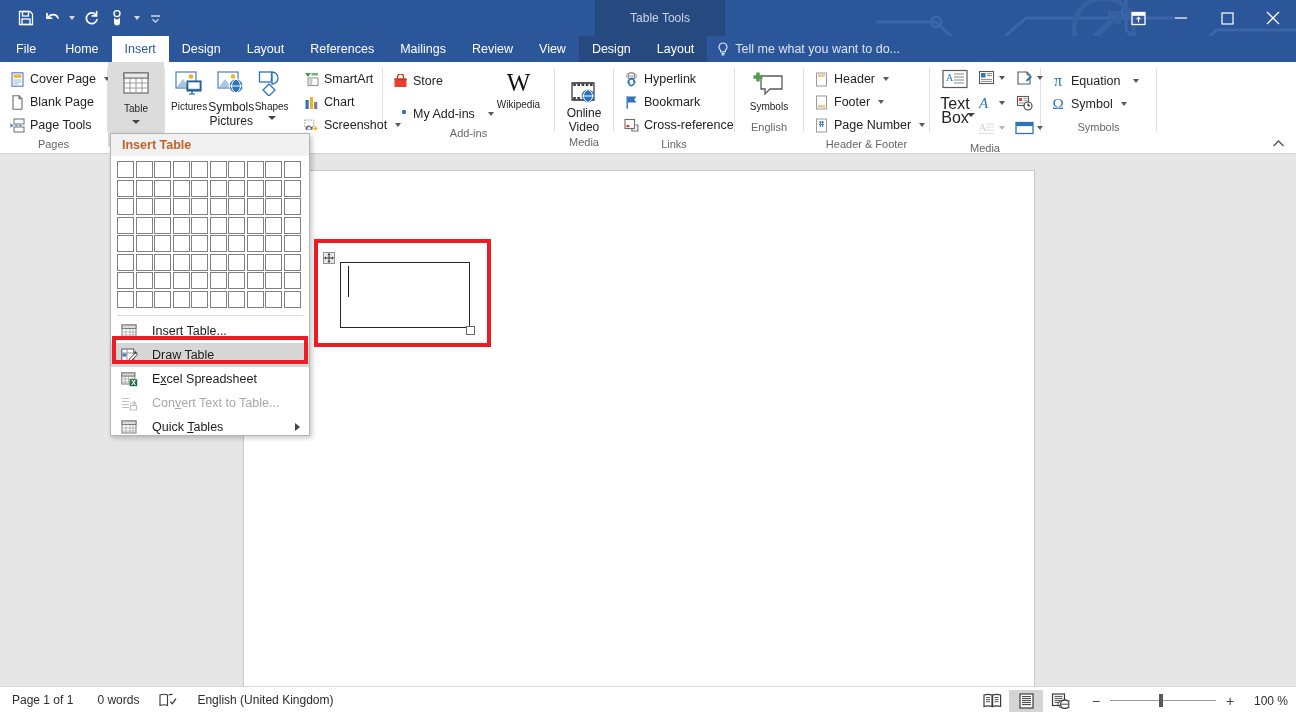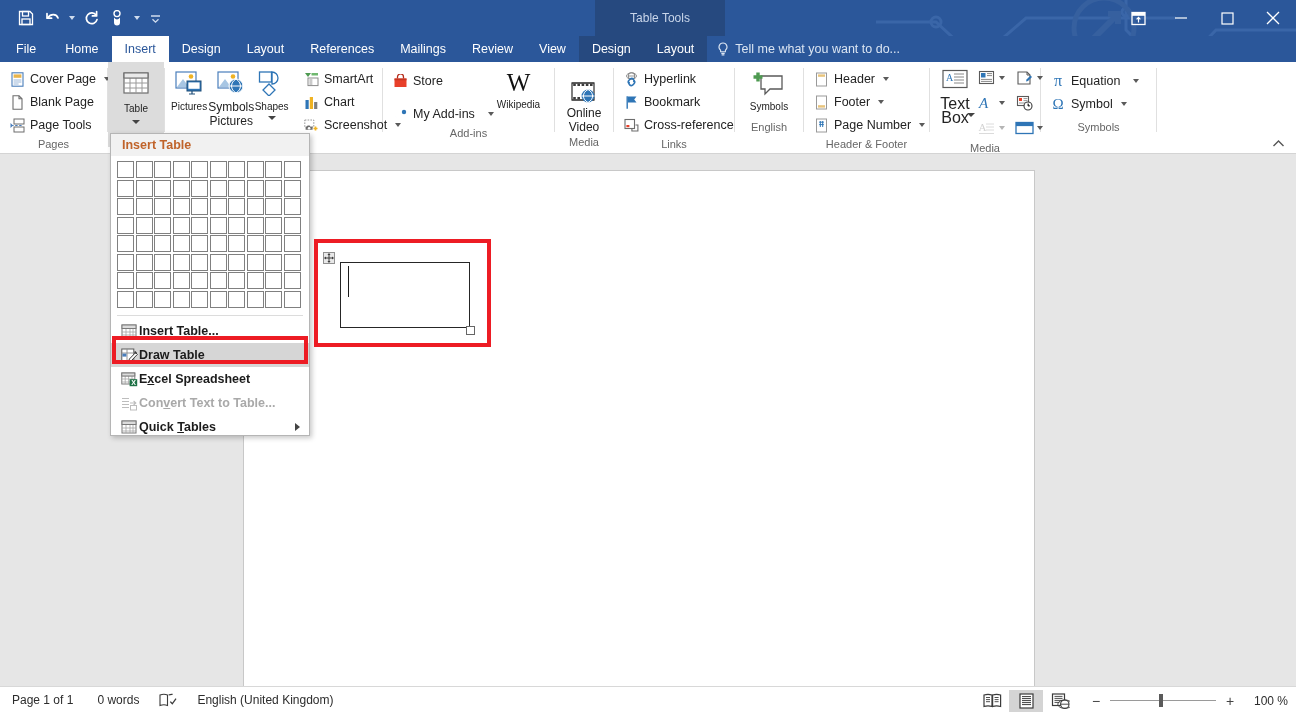--- a/index.html
+++ b/index.html
@@ -112,21 +112,21 @@
   .tbl-menu-hdr { height: 22px; line-height: 22px; padding-left: 11px;
     background: #f1f1f1; font-size: 12.5px; color: #c0632a; font-weight: bold; }
   .grid-wrap { padding: 5px 6px 4px 6px; }
   .grid-row { display: flex; gap: 1.5px; margin-bottom: 1.5px; }
   .grid-cell { width: 17px; height: 17px; border: 1px solid #808080; background: #fff; }
   .menu-sep { height: 1px; background: #dcdcdc; margin: 2px 6px 3px 6px; }
   .menu-item { position: relative; display: flex; align-items: center;
     height: 24px; padding-left: 8px; font-size: 12.5px; color: #1c1c1c; }
   .menu-item .mi-ico { width: 20px; height: 18px; display: flex;
     align-items: center; justify-content: center; flex: none; }
-  .menu-item .mi-lbl { margin-left: 0; font-weight: bold; }
+  .menu-item .mi-lbl { margin-left: 13px; }
   .menu-item.hover { background: #d6d6d6; }
   .menu-item.disabled { color: #a9a9a9; }
   .sub-arrow { position: absolute; right: 9px; width: 0; height: 0;
     border-top: 4px solid transparent; border-bottom: 4px solid transparent;
     border-left: 5px solid #444; }
   u { text-decoration: underline; }
 
   .redbox { position: absolute; border: 4px solid #ed1c24; z-index: 60;
     pointer-events: none; }
   #redbox-menu { left: 112px; top: 336px; width: 196px; height: 28px; }

